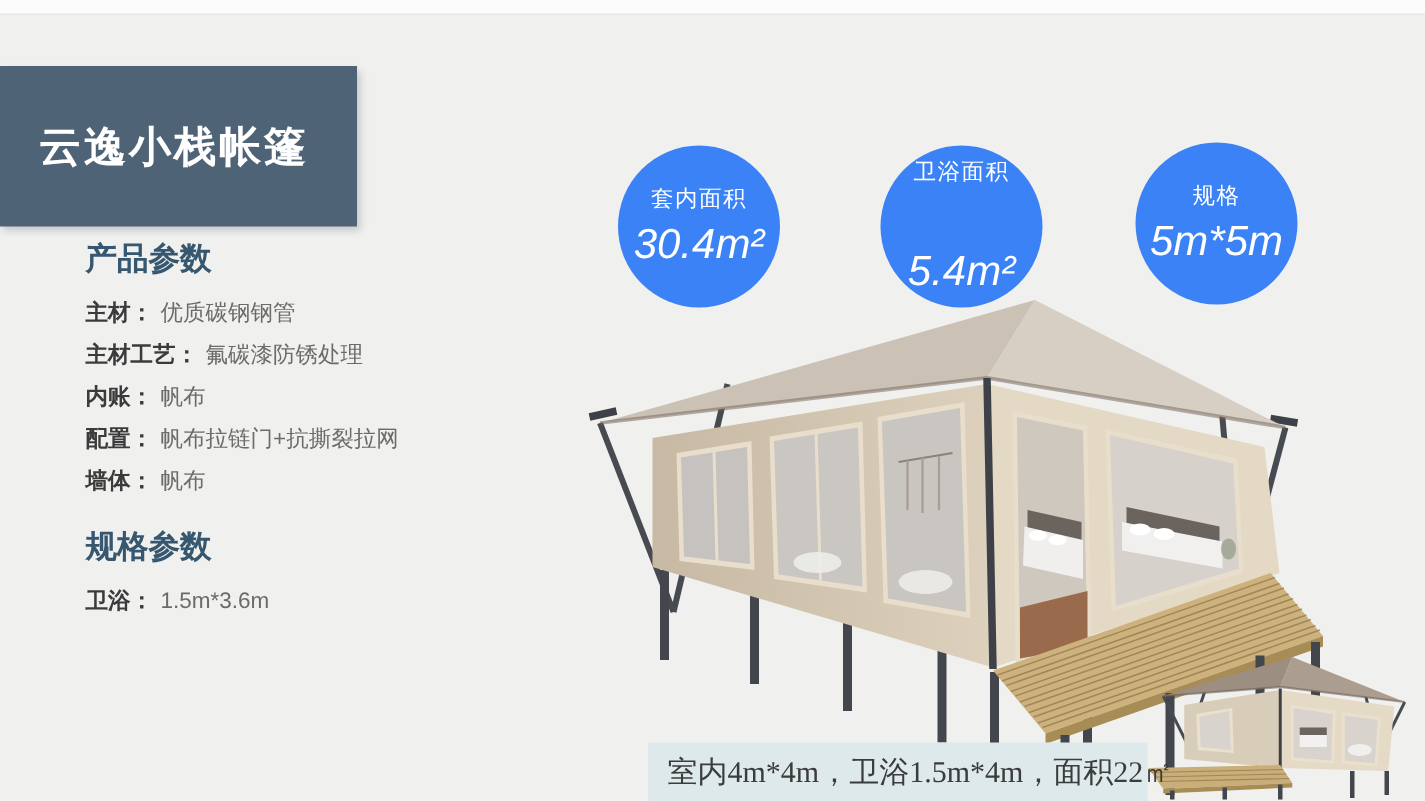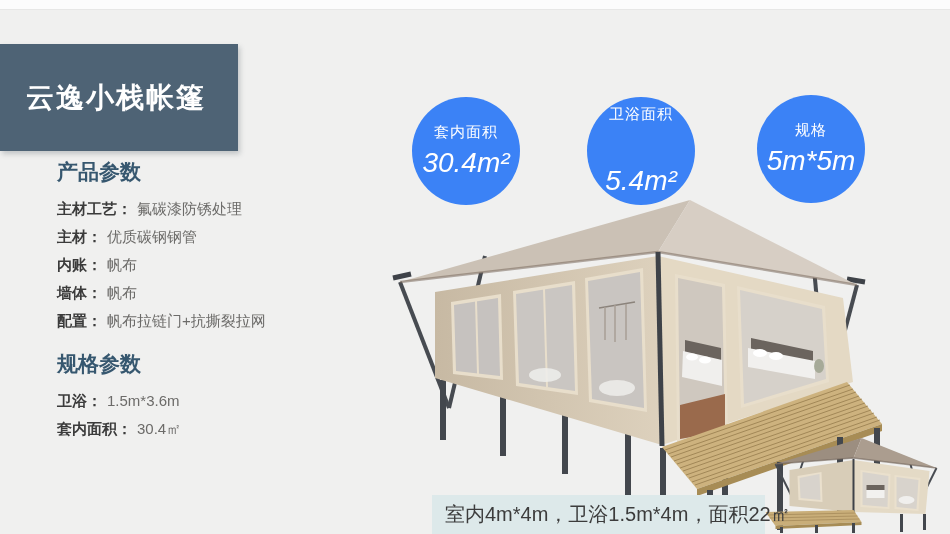--- a/index.html
+++ b/index.html
@@ -45,55 +45,52 @@
 
   
   .main-tent  { position:absolute; left:385px; top:190px; width:510px; height:345px; }
   .small-tent { position:absolute; left:761px; top:424px; width:186px; height:110px; }
 
   
   .caption-bar {
     position:absolute; left:432px; top:495px; width:333px; height:39px;
     background:#dde9ea; display:flex; align-items:center; z-index:5;
   }
-  .caption-bar span { font-size:20px; color:#3c3c3c; padding-left:13px; white-space:nowrap; }
+  .caption-bar span { font-size:20px; color:#3c3c3c; padding-left:13px; white-space:nowrap;font-family:Liberation Serif, serif; }
 </style>
 </head>
 <body>
 
 <div class="top-strip"></div>
 
 <div class="title-box">
   <h1>云逸小栈帐篷</h1>
 </div>
 
 <div class="specs">
   <h2>产品参数</h2>
   <div class="spec-row">
+    <span class="lbl">主材：</span><span class="val">优质碳钢钢管</span>
+  </div>
+  <div class="spec-row">
     <span class="lbl">主材工艺：</span><span class="val">氟碳漆防锈处理</span>
   </div>
   <div class="spec-row">
-    <span class="lbl">主材：</span><span class="val">优质碳钢钢管</span>
-  </div>
-  <div class="spec-row">
     <span class="lbl">内账：</span><span class="val">帆布</span>
   </div>
   <div class="spec-row">
+    <span class="lbl">配置：</span><span class="val">帆布拉链门+抗撕裂拉网</span>
+  </div>
+  <div class="spec-row">
     <span class="lbl">墙体：</span><span class="val">帆布</span>
   </div>
-  <div class="spec-row">
-    <span class="lbl">配置：</span><span class="val">帆布拉链门+抗撕裂拉网</span>
-  </div>
 
   <h2 class="sec2">规格参数</h2>
   <div class="spec-row">
     <span class="lbl">卫浴：</span><span class="val">1.5m*3.6m</span>
-  </div>
-  <div class="spec-row">
-    <span class="lbl">套内面积：</span><span class="val">30.4㎡</span>
   </div>
 </div>
 
 <div class="badge" id="badge-0">
   <div class="b-label">套内面积</div>
   <div class="b-value">30.4m²</div>
 </div>
 <div class="badge" id="badge-1">
   <div class="b-label">卫浴面积</div>
   <div class="b-value">5.4m²</div>

